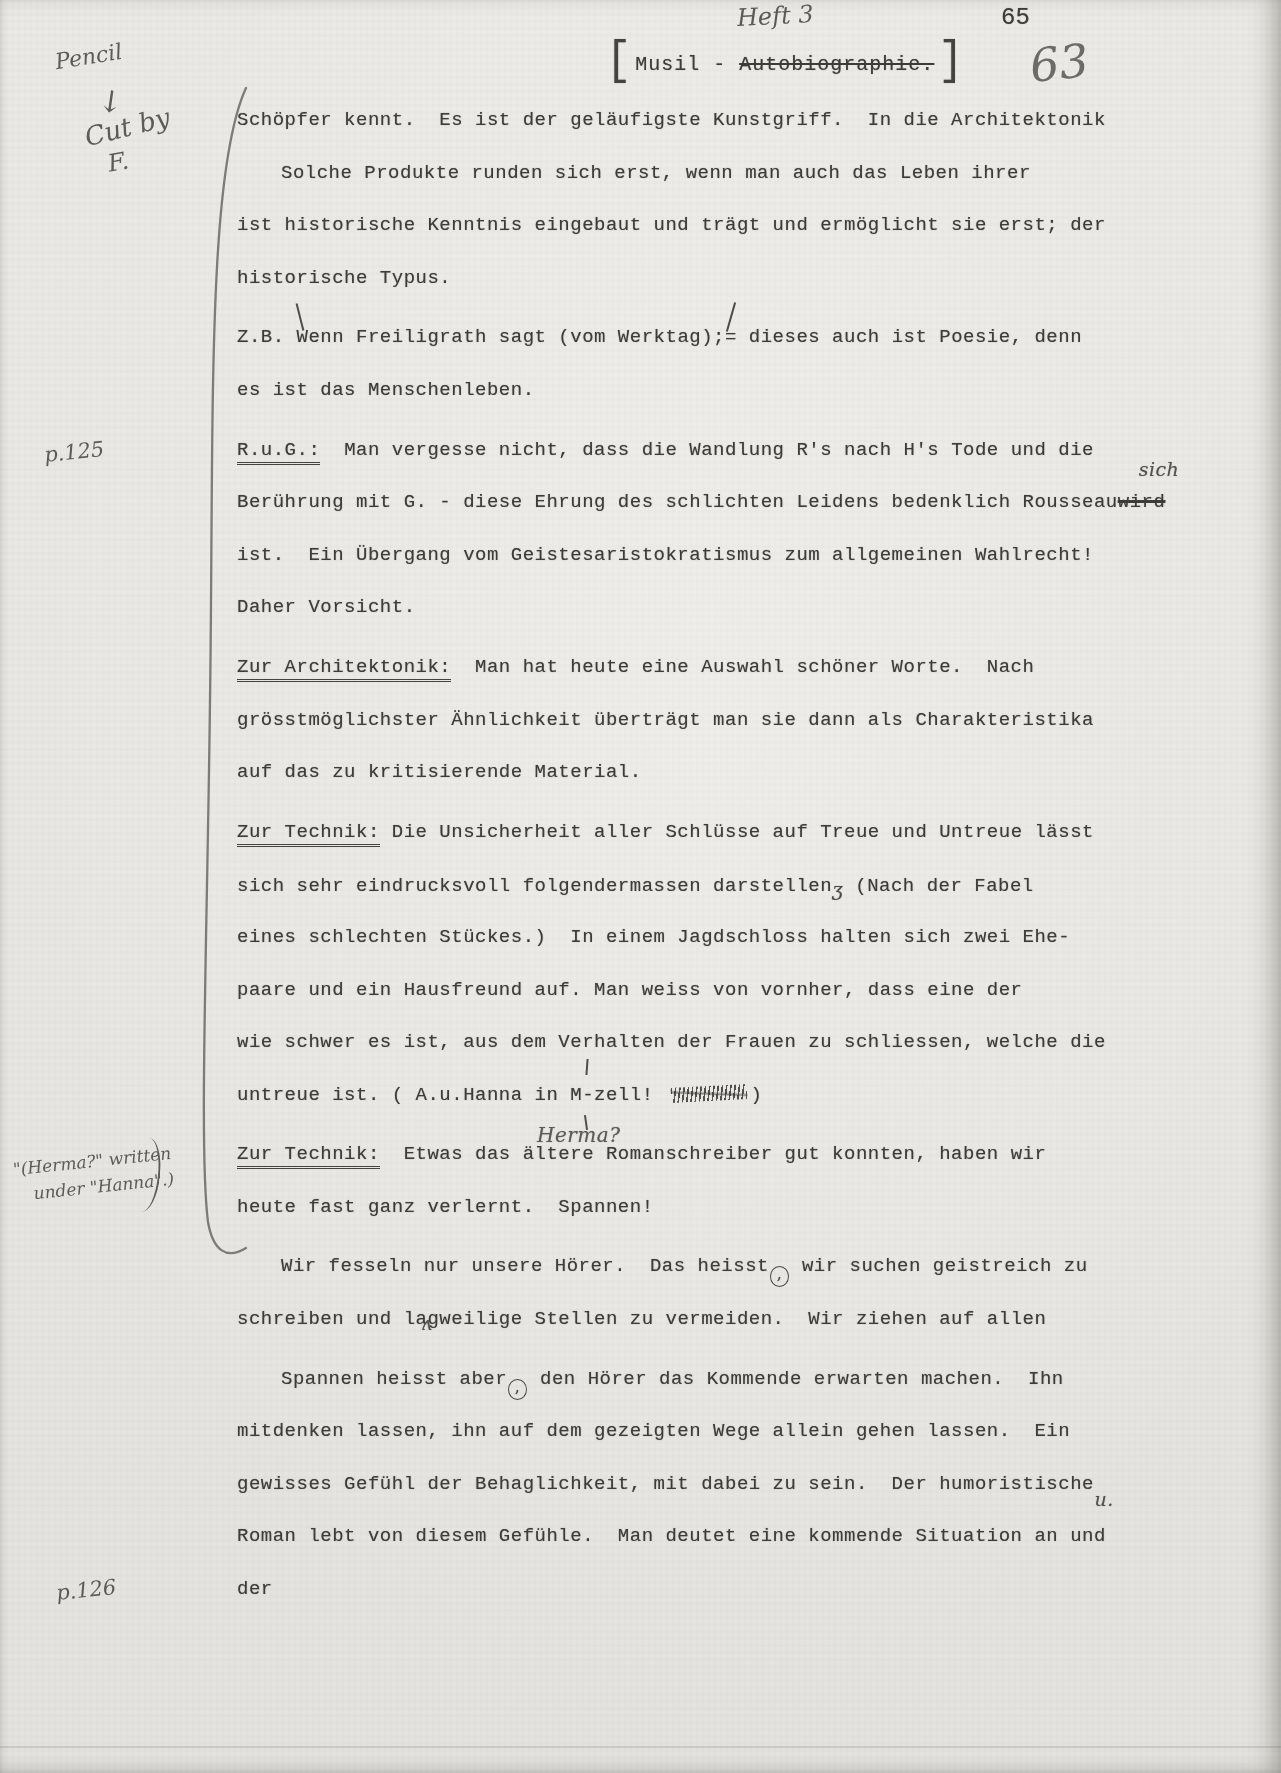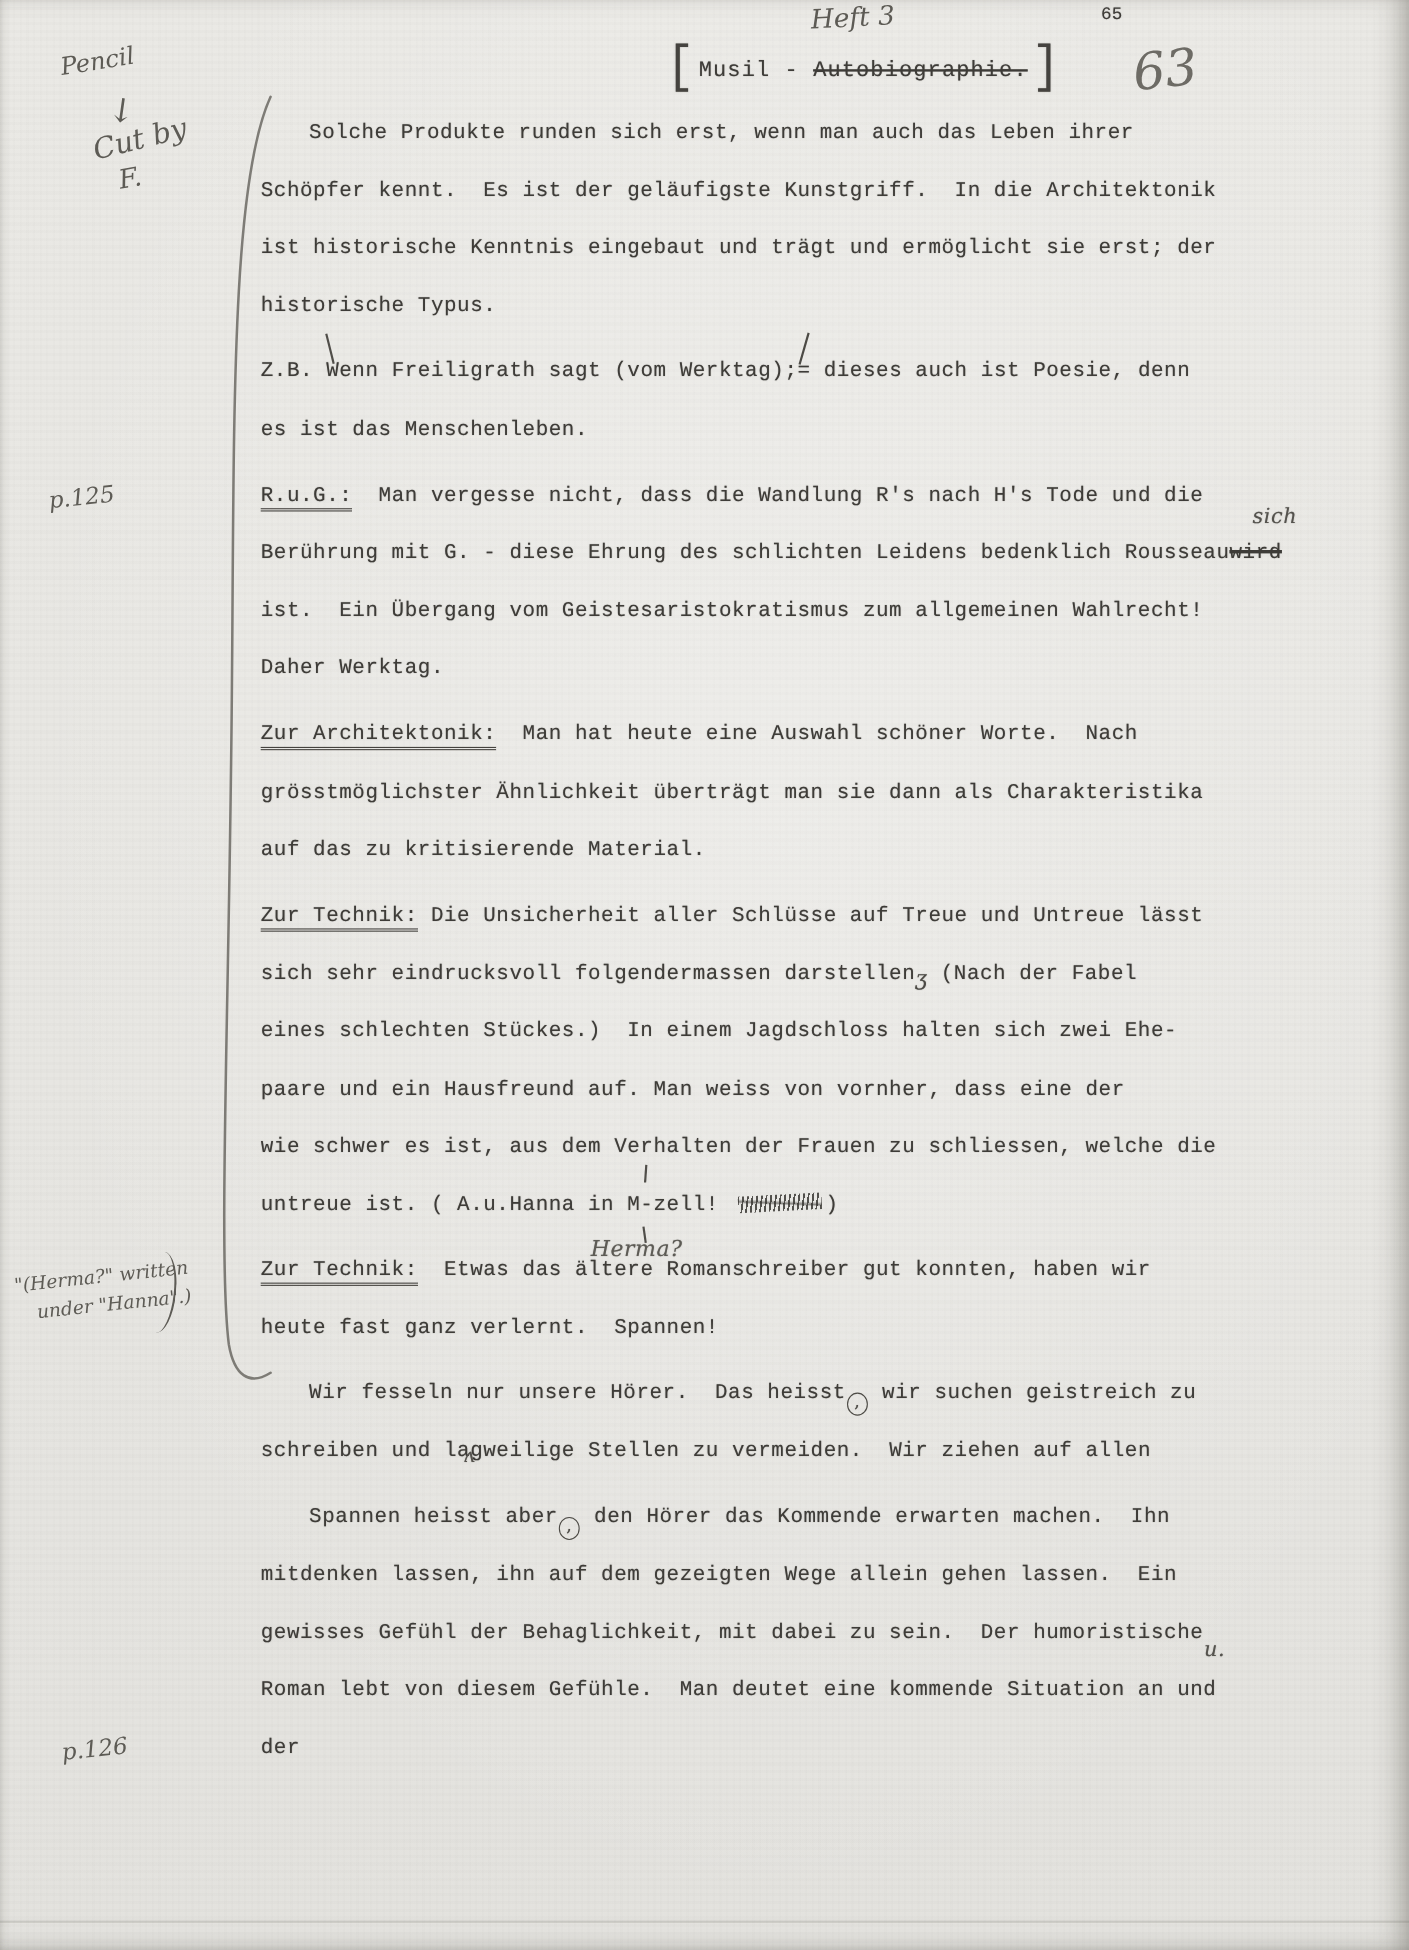--- a/index.html
+++ b/index.html
@@ -63,21 +63,21 @@
                linear-gradient(5deg,rgba(0,0,0,0) 40%,rgba(56,54,50,0.55) 48%,rgba(0,0,0,0) 60%);
     transform:rotate(-3deg);}
   .hand-below{position:absolute;left:300px;top:40px;font-size:20px;}
 
   
   .hdr{position:absolute;left:606px;top:40px;display:flex;align-items:center;}
   .bracket{font-size:42px;font-weight:400;transform:scaleY(1.12);position:relative;top:-3px;color:#45433f;}
   .hdr-title{font-size:20px;letter-spacing:1px;margin:12px 4px;}
   .hdr-struck{text-decoration:line-through;text-decoration-thickness:2px;}
   .heft{position:absolute;left:737px;top:2px;font-size:24px;transform:rotate(-3deg);}
-  .typedpage{position:absolute;left:1001px;top:4px;font-size:16px;}
+  .typedpage{position:absolute;left:1001px;top:4px;font-size:24px;}
   .handpage{position:absolute;left:1030px;top:36px;font-size:46px;transform:rotate(-6deg);color:#6d6b65;}
 
   .pencilnote{position:absolute;left:55px;top:44px;font-size:22px;transform:rotate(-9deg);}
   .pencilarrow{position:absolute;left:98px;top:84px;font-size:30px;transform:rotate(8deg);}
   .cutby{position:absolute;left:84px;top:112px;font-size:26px;transform:rotate(-14deg);}
   .cutby-f{position:absolute;left:108px;top:148px;font-size:24px;transform:rotate(-10deg);}
 
   .p125{position:absolute;left:44px;top:440px;font-size:21px;transform:rotate(-6deg);}
   .p126{position:absolute;left:56px;top:1578px;font-size:21px;transform:rotate(-6deg);}
 
@@ -116,36 +116,36 @@
 
   <div class="hand hermanote">
     <span class="l1">"(Herma?" written</span>
     <span class="l2">under "Hanna".)</span>
   </div>
   <div class="herma-paren"></div>
 
   <div class="bodytext typed">
 
     <div class="para">
+      <div class="line">Schöpfer kennt.  Es ist der geläufigste Kunstgriff.  In die Architektonik</div>
       <div class="line indent">Solche Produkte runden sich erst, wenn man auch das Leben ihrer</div>
-      <div class="line">Schöpfer kennt.  Es ist der geläufigste Kunstgriff.  In die Architektonik</div>
       <div class="line">ist historische Kenntnis eingebaut und trägt und ermöglicht sie erst; der</div>
       <div class="line">historische Typus.</div>
     </div>
 
     <div class="para">
       <div class="line"><span>Z.B. </span><span class="overstroke">W</span><span>enn Freiligrath sagt (vom Werktag);</span><span class="slashed">=</span><span> dieses auch ist Poesie, denn</span></div>
       <div class="line">es ist das Menschenleben.</div>
     </div>
 
     <div class="para">
       <div class="line"><span class="head">R.u.G.:</span><span>  Man vergesse nicht, dass die Wandlung R's nach H's Tode und die</span></div>
       <div class="line"><span>Berührung mit G. - diese Ehrung des schlichten Leidens bedenklich Rousseau</span><span class="struckwrap"><span class="struck">wird</span><span class="hand-sup">sich</span></span></div>
       <div class="line">ist.  Ein Übergang vom Geistesaristokratismus zum allgemeinen Wahlrecht!</div>
-      <div class="line">Daher Werktag.</div>
+      <div class="line">Daher Vorsicht.</div>
     </div>
 
     <div class="para">
       <div class="line"><span class="head">Zur Architektonik:</span><span>  Man hat heute eine Auswahl schöner Worte.  Nach</span></div>
       <div class="line">grösstmöglichster Ähnlichkeit überträgt man sie dann als Charakteristika</div>
       <div class="line">auf das zu kritisierende Material.</div>
     </div>
 
     <div class="para">
       <div class="line"><span class="head">Zur Technik:</span><span> Die Unsicherheit aller Schlüsse auf Treue und Untreue lässt</span></div>

